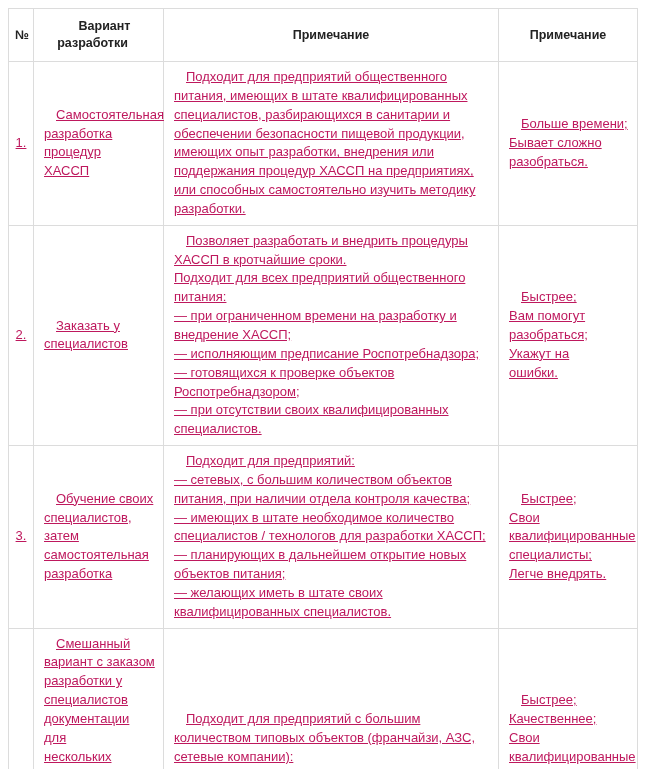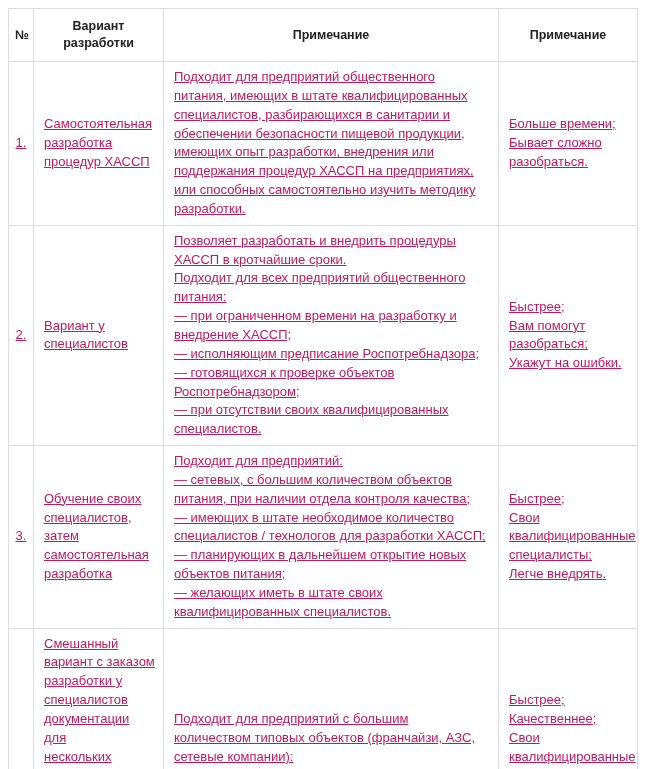--- a/index.html
+++ b/index.html
@@ -73,21 +73,21 @@
   td.cell-comment {
     padding: 6px 10px 6px 10px;
     vertical-align: middle;
   }
   td.cell-note {
     padding: 6px 8px 6px 10px;
     vertical-align: middle;
   }
   .mline {
     white-space: pre-line;
-    margin: 0;
+    margin: 12px;
   }
   tr.row-1 { height: 126px; }
   tr.row-2 { height: 190px; }
   tr.row-3 { height: 152px; }
   tr.row-4 { height: 237px; }
 </style>
 </head>
 <body>
 
 <div class="sheet">
@@ -127,21 +127,21 @@
         <td class="cell-note">
           <span class="mline">Больше времени;
 Бывает сложно
 разобраться.</span>
         </td>
       </tr>
 
       <tr class="row-2">
         <td class="cell-num">2.</td>
         <td class="cell-variant">
-          <span class="mline">Вариант у
+          <span class="mline">Заказать у
 специалистов</span>
         </td>
         <td class="cell-comment">
           <span class="mline">Позволяет разработать и внедрить процедуры ХАССП в кротчайшие сроки.
 Подходит для всех предприятий общественного питания:
 — при ограниченном времени на разработку и внедрение ХАССП;
 — исполняющим предписание Роспотребнадзора;
 — готовящихся к проверке объектов Роспотребнадзором;
 — при отсутствии своих квалифицированных специалистов.</span>
         </td>

